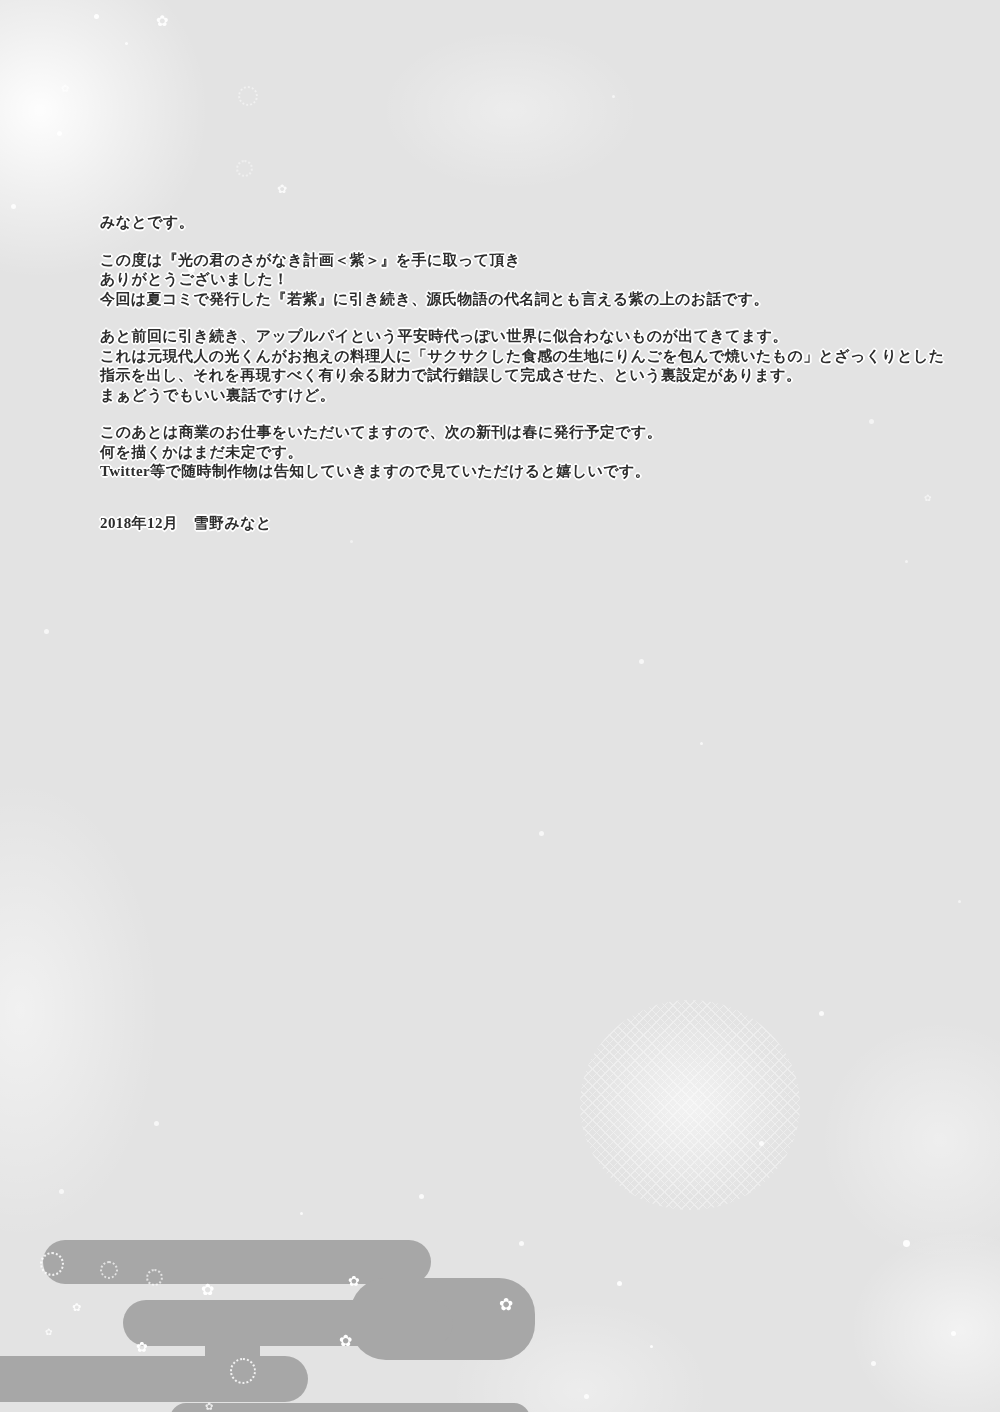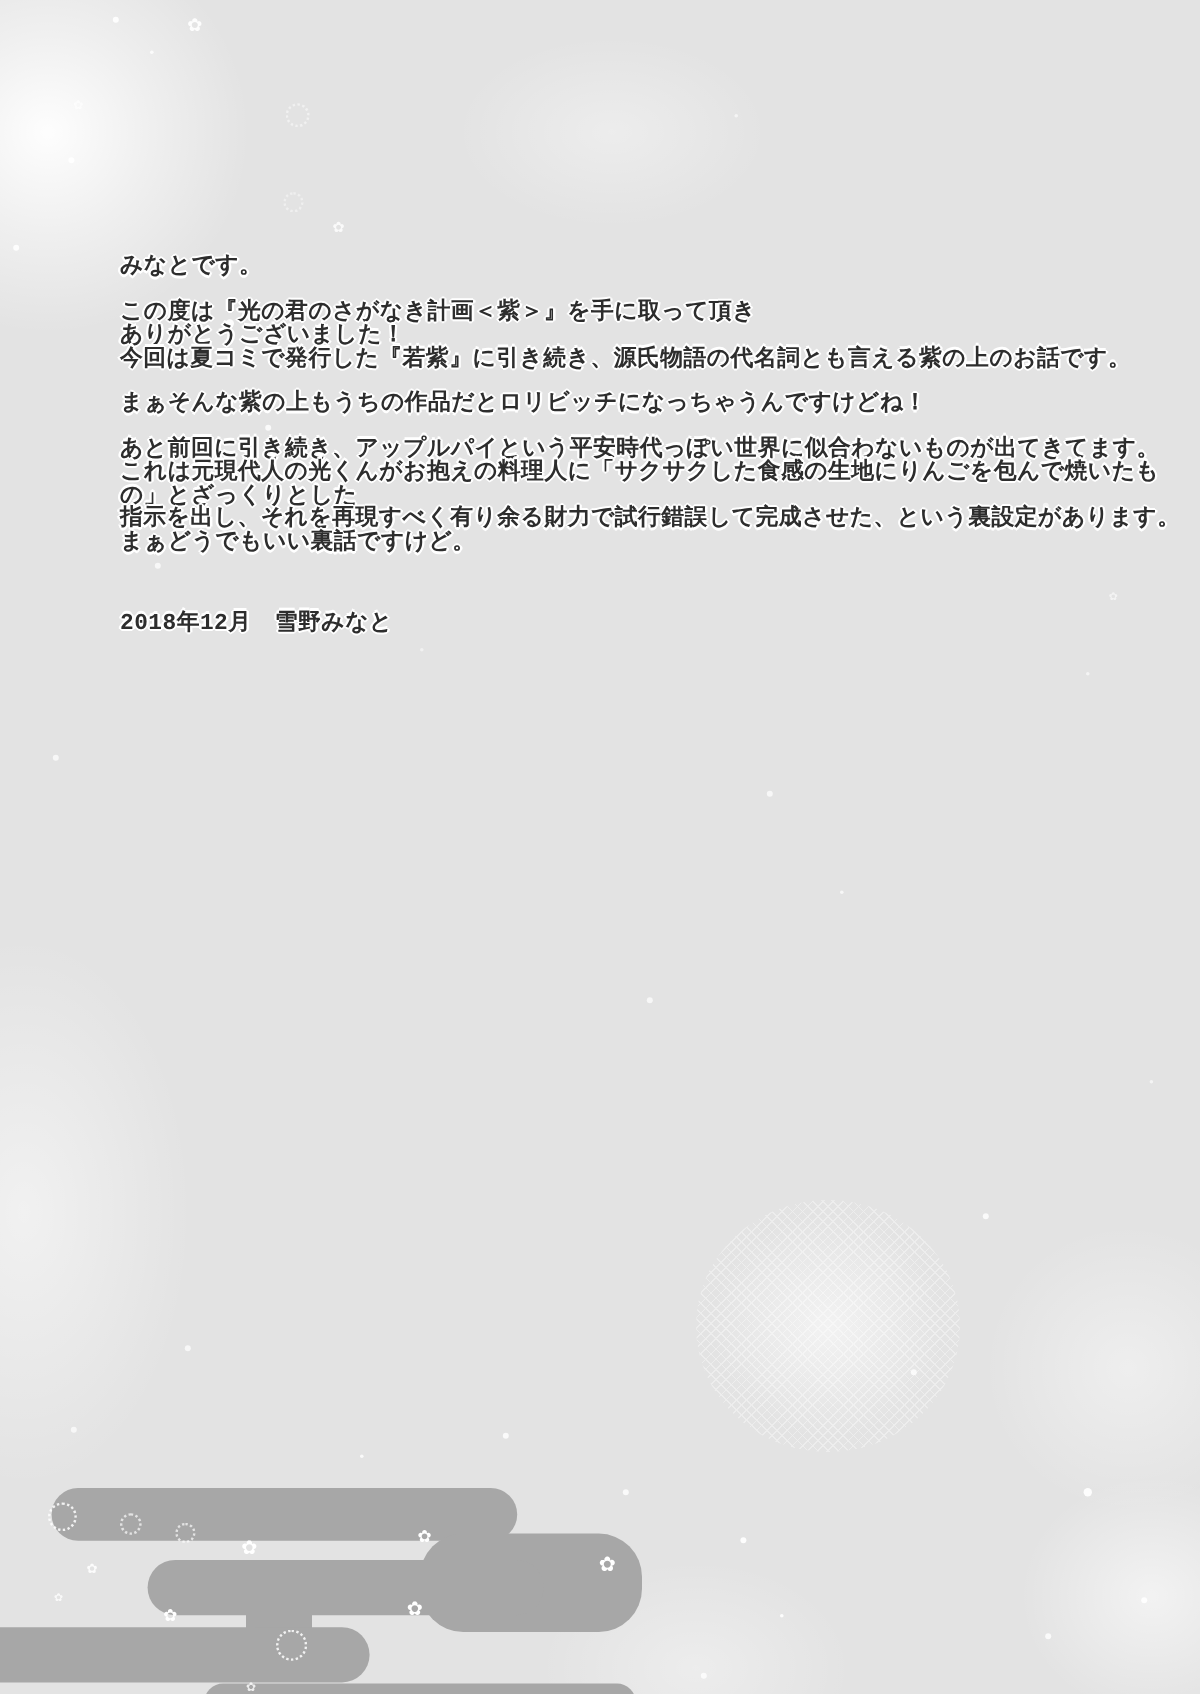--- a/index.html
+++ b/index.html
@@ -55,27 +55,27 @@
   
   .flower{position:absolute;z-index:2;color:var(--accent_white,#fff);
     font-family:"DejaVu Sans",sans-serif;line-height:1;}
   
   .dotcircle{position:absolute;z-index:2;border:2px dotted rgba(255,255,255,.85);border-radius:50%;}
 
   
   .afterword{
     position:absolute;left:100px;top:213px;width:888px;z-index:3;
     color:var(--text,#2d2d2d);
-    font-family:Liberation Mono, monospace;
-    font-weight:700;font-size:19px;line-height:19.5px;letter-spacing:.4px;
+    font-family:Liberation Serif, serif;
+    font-weight:700;font-size:15px;line-height:19.5px;letter-spacing:.4px;
     text-shadow:-2px 0 0 #fff,2px 0 0 #fff,0 -2px 0 #fff,0 2px 0 #fff,
       -1px -1px 0 #fff,1px -1px 0 #fff,-1px 1px 0 #fff,1px 1px 0 #fff;
   }
   .afterword p{margin:0 0 18px;white-space:pre-line;}
-  .afterword p.signoff{margin-top:48px;margin-bottom:0;}
+  .afterword p.signoff{margin-top:32px;margin-bottom:0;}
 </style>
 </head>
 <body>
 
 <div class="page">
 
   <div class="blob b-topleft"></div>
   <div class="blob b-topmid"></div>
   <div class="blob b-leftedge"></div>
   <div class="blob b-crosshatch"></div>
@@ -112,21 +112,23 @@
   <span class="dotcircle" style="left:146px;top:1269px;width:13px;height:13px;opacity:.8;"></span>
   <span class="dotcircle" style="left:230px;top:1358px;width:22px;height:22px;"></span>
   <span class="dotcircle" style="left:238px;top:86px;width:16px;height:16px;opacity:.55;"></span>
   <span class="dotcircle" style="left:236px;top:160px;width:13px;height:13px;opacity:.5;"></span>
 
   <main class="afterword">
     <p>みなとです。</p>
     <p>この度は『光の君のさがなき計画＜紫＞』を手に取って頂き
 ありがとうございました！
 今回は夏コミで発行した『若紫』に引き続き、源氏物語の代名詞とも言える紫の上のお話です。</p>
-    <p>まぁそんな紫の上もうちの作品だとロリビッチになっちゃうんですけどね！</p>
     <p>あと前回に引き続き、アップルパイという平安時代っぽい世界に似合わないものが出てきてます。
 これは元現代人の光くんがお抱えの料理人に「サクサクした食感の生地にりんごを包んで焼いたもの」とざっくりとした
 指示を出し、それを再現すべく有り余る財力で試行錯誤して完成させた、という裏設定があります。
 まぁどうでもいい裏話ですけど。</p>
+    <p>このあとは商業のお仕事をいただいてますので、次の新刊は春に発行予定です。
+何を描くかはまだ未定です。
+Twitter等で随時制作物は告知していきますので見ていただけると嬉しいです。</p>
     <p class="signoff">2018年12月　雪野みなと</p>
   </main>
 
 </div>
 
 </body></html>

